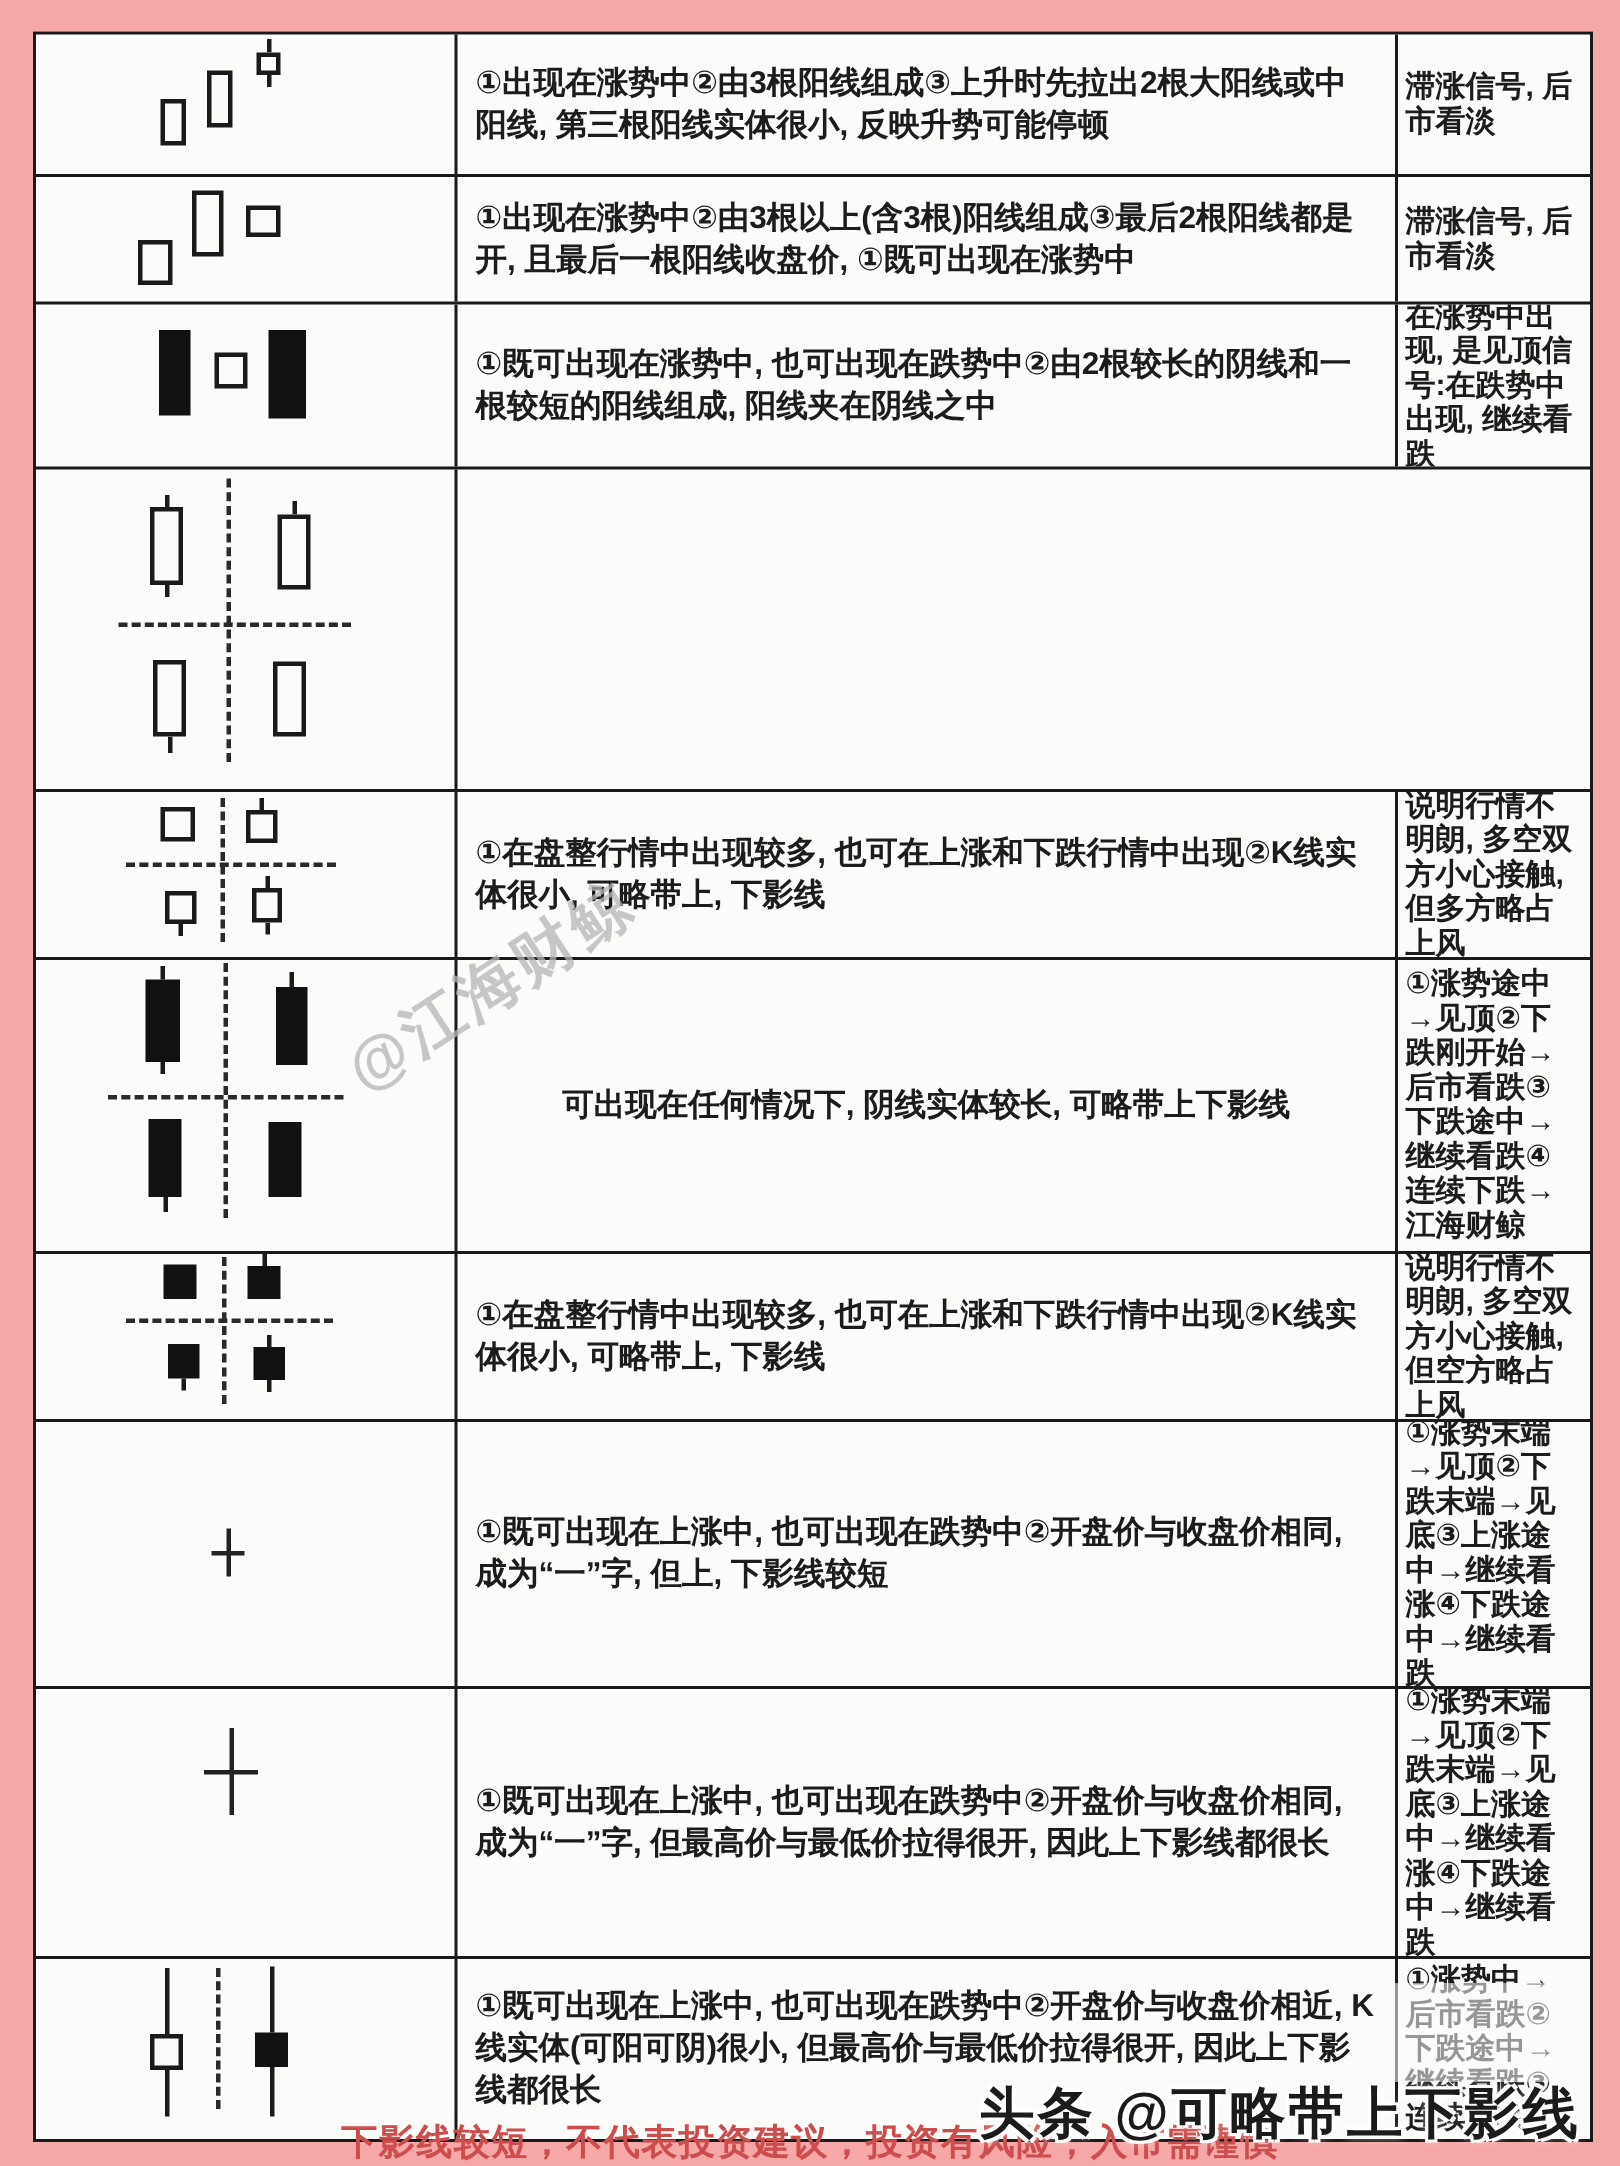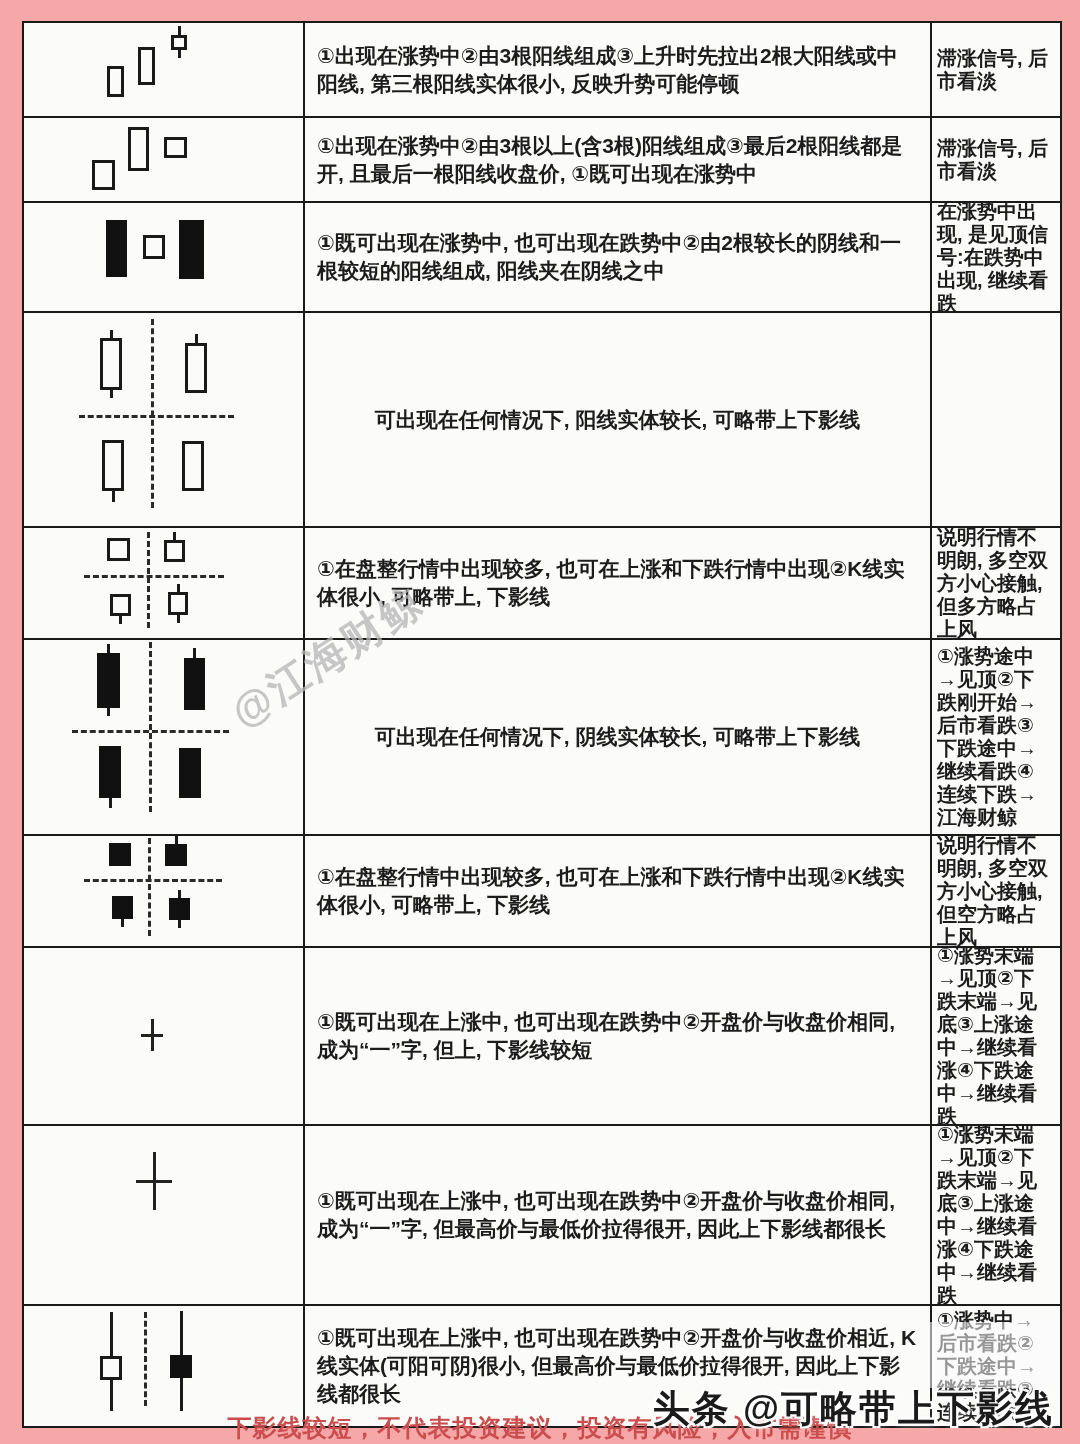--- a/index.html
+++ b/index.html
@@ -88,21 +88,20 @@
           <div class="wick" style="left: 85.5px; top: 77px; height: 8px;"></div>
           <div class="cbody hollow" style="left: 76px; top: 25px; width: 22px; height: 52px;"></div>
           <div class="wick" style="left: 170.5px; top: 21px; height: 9px;"></div>
           <div class="cbody hollow" style="left: 161px; top: 30px; width: 22px; height: 50px;"></div>
           <div class="wick" style="left: 87.5px; top: 178px; height: 11px;"></div>
           <div class="cbody hollow" style="left: 78px; top: 127px; width: 22px; height: 51px;"></div>
           <div class="cbody hollow" style="left: 158px; top: 128px; width: 22px; height: 50px;"></div>
           <div class="vdash" style="left: 126.5px; top: 6px; height: 189px;"></div>
           <div class="hdash" style="left: 55px; top: 101.5px; width: 155px;"></div>
         </div>
-    <div class="cell c-desc">可出现在任何情况下, 阳线实体较长, 可略带上下影线</div>
   </div>
 
   <div class="row">
     <div class="cell c-illu">
           <div class="cbody hollow" style="left: 83px; top: 10px; width: 23px; height: 23px;"></div>
           <div class="wick" style="left: 149px; top: 4px; height: 8px;"></div>
           <div class="cbody hollow" style="left: 140px; top: 12px; width: 21px; height: 22px;"></div>
           <div class="wick" style="left: 95px; top: 88px; height: 8px;"></div>
           <div class="cbody hollow" style="left: 86px; top: 66px; width: 21px; height: 22px;"></div>
           <div class="wick" style="left: 152.5px; top: 56px; height: 8px;"></div>

